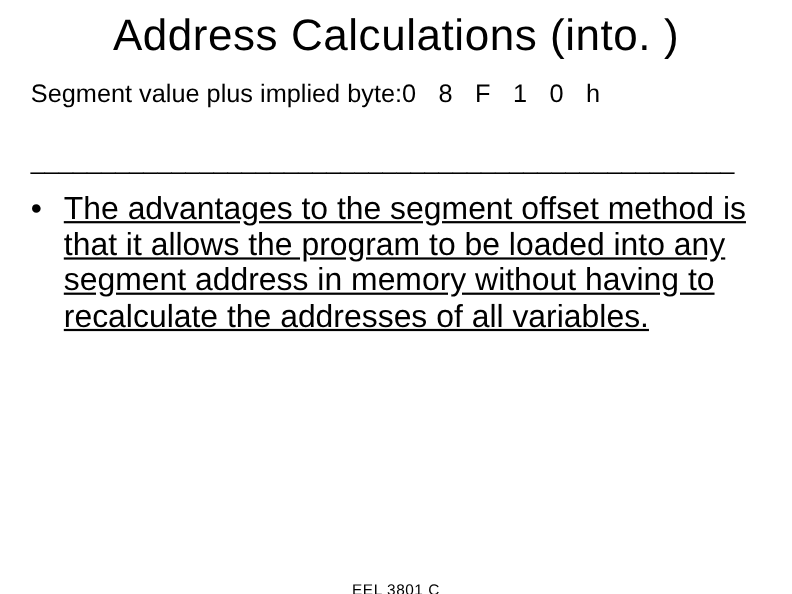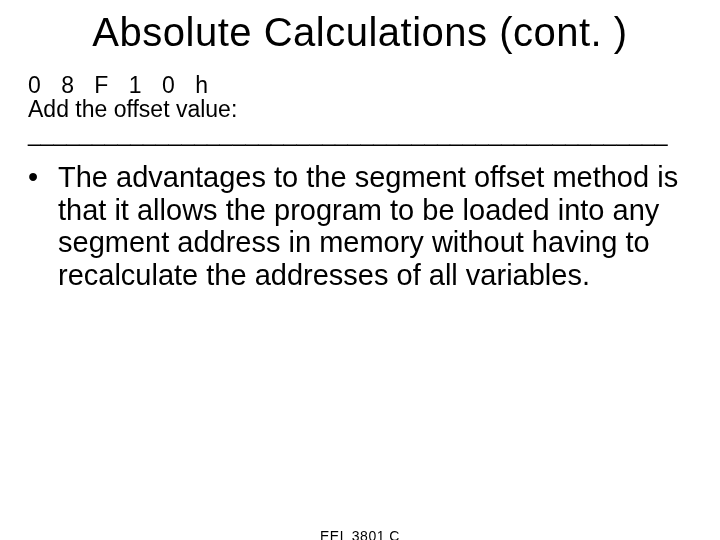--- a/index.html
+++ b/index.html
@@ -43,64 +43,66 @@
   .calc-value {
     flex: 0 0 auto;
     letter-spacing: 7px;
     padding-left: 0;
     text-align: right;
   }
   .divider {
     font-size: 23px;
     line-height: 1.05;
     letter-spacing: 0;
+    margin-top: 37px;
   }
   .bullet-block {
     margin-top: 16px;
     margin-left: 28px;
     margin-right: 36px;
     font-size: 29px;
     line-height: 1.12;
   }
   .bullet-item {
     display: flex;
   }
   .bullet-dot {
     flex: 0 0 auto;
     width: 30px;
     text-align: left;
     font-size: 29px;
   }
   .bullet-text {
     flex: 1 1 auto;
+    text-decoration: underline;
   }
   .footer {
     position: absolute;
     bottom: 6px;
     width: 100%;
     text-align: center;
     font-size: 14px;
     letter-spacing: 0.5px;
   }
   .segpad { display:inline-block; width:38px; }
   .abspad { display:inline-block; width:20px; }
 </style>
 </head>
 <body>
 
 <div class="slide">
 
-  <div class="title">Absolute Calculations (cont. )</div>
+  <div class="title">Address Calculations (into. )</div>
 
   <div class="calc-block">
     <div class="calc-row">
+      <span class="calc-label">Segment value plus implied byte:  </span>
       <span class="calc-value">0 8 F 1 0 h</span>
     </div>
     <div class="calc-row">
-      <span class="calc-label">Add the offset value:</span>
       <span class="segpad"></span>
       <span style="width:156px;display:inline-block"></span>
     </div>
     <div class="divider">__________________________________________________</div>
     <div class="calc-row">
       <span class="abspad"></span>
       <span style="width:154px;display:inline-block"></span>
     </div>
   </div>
 

